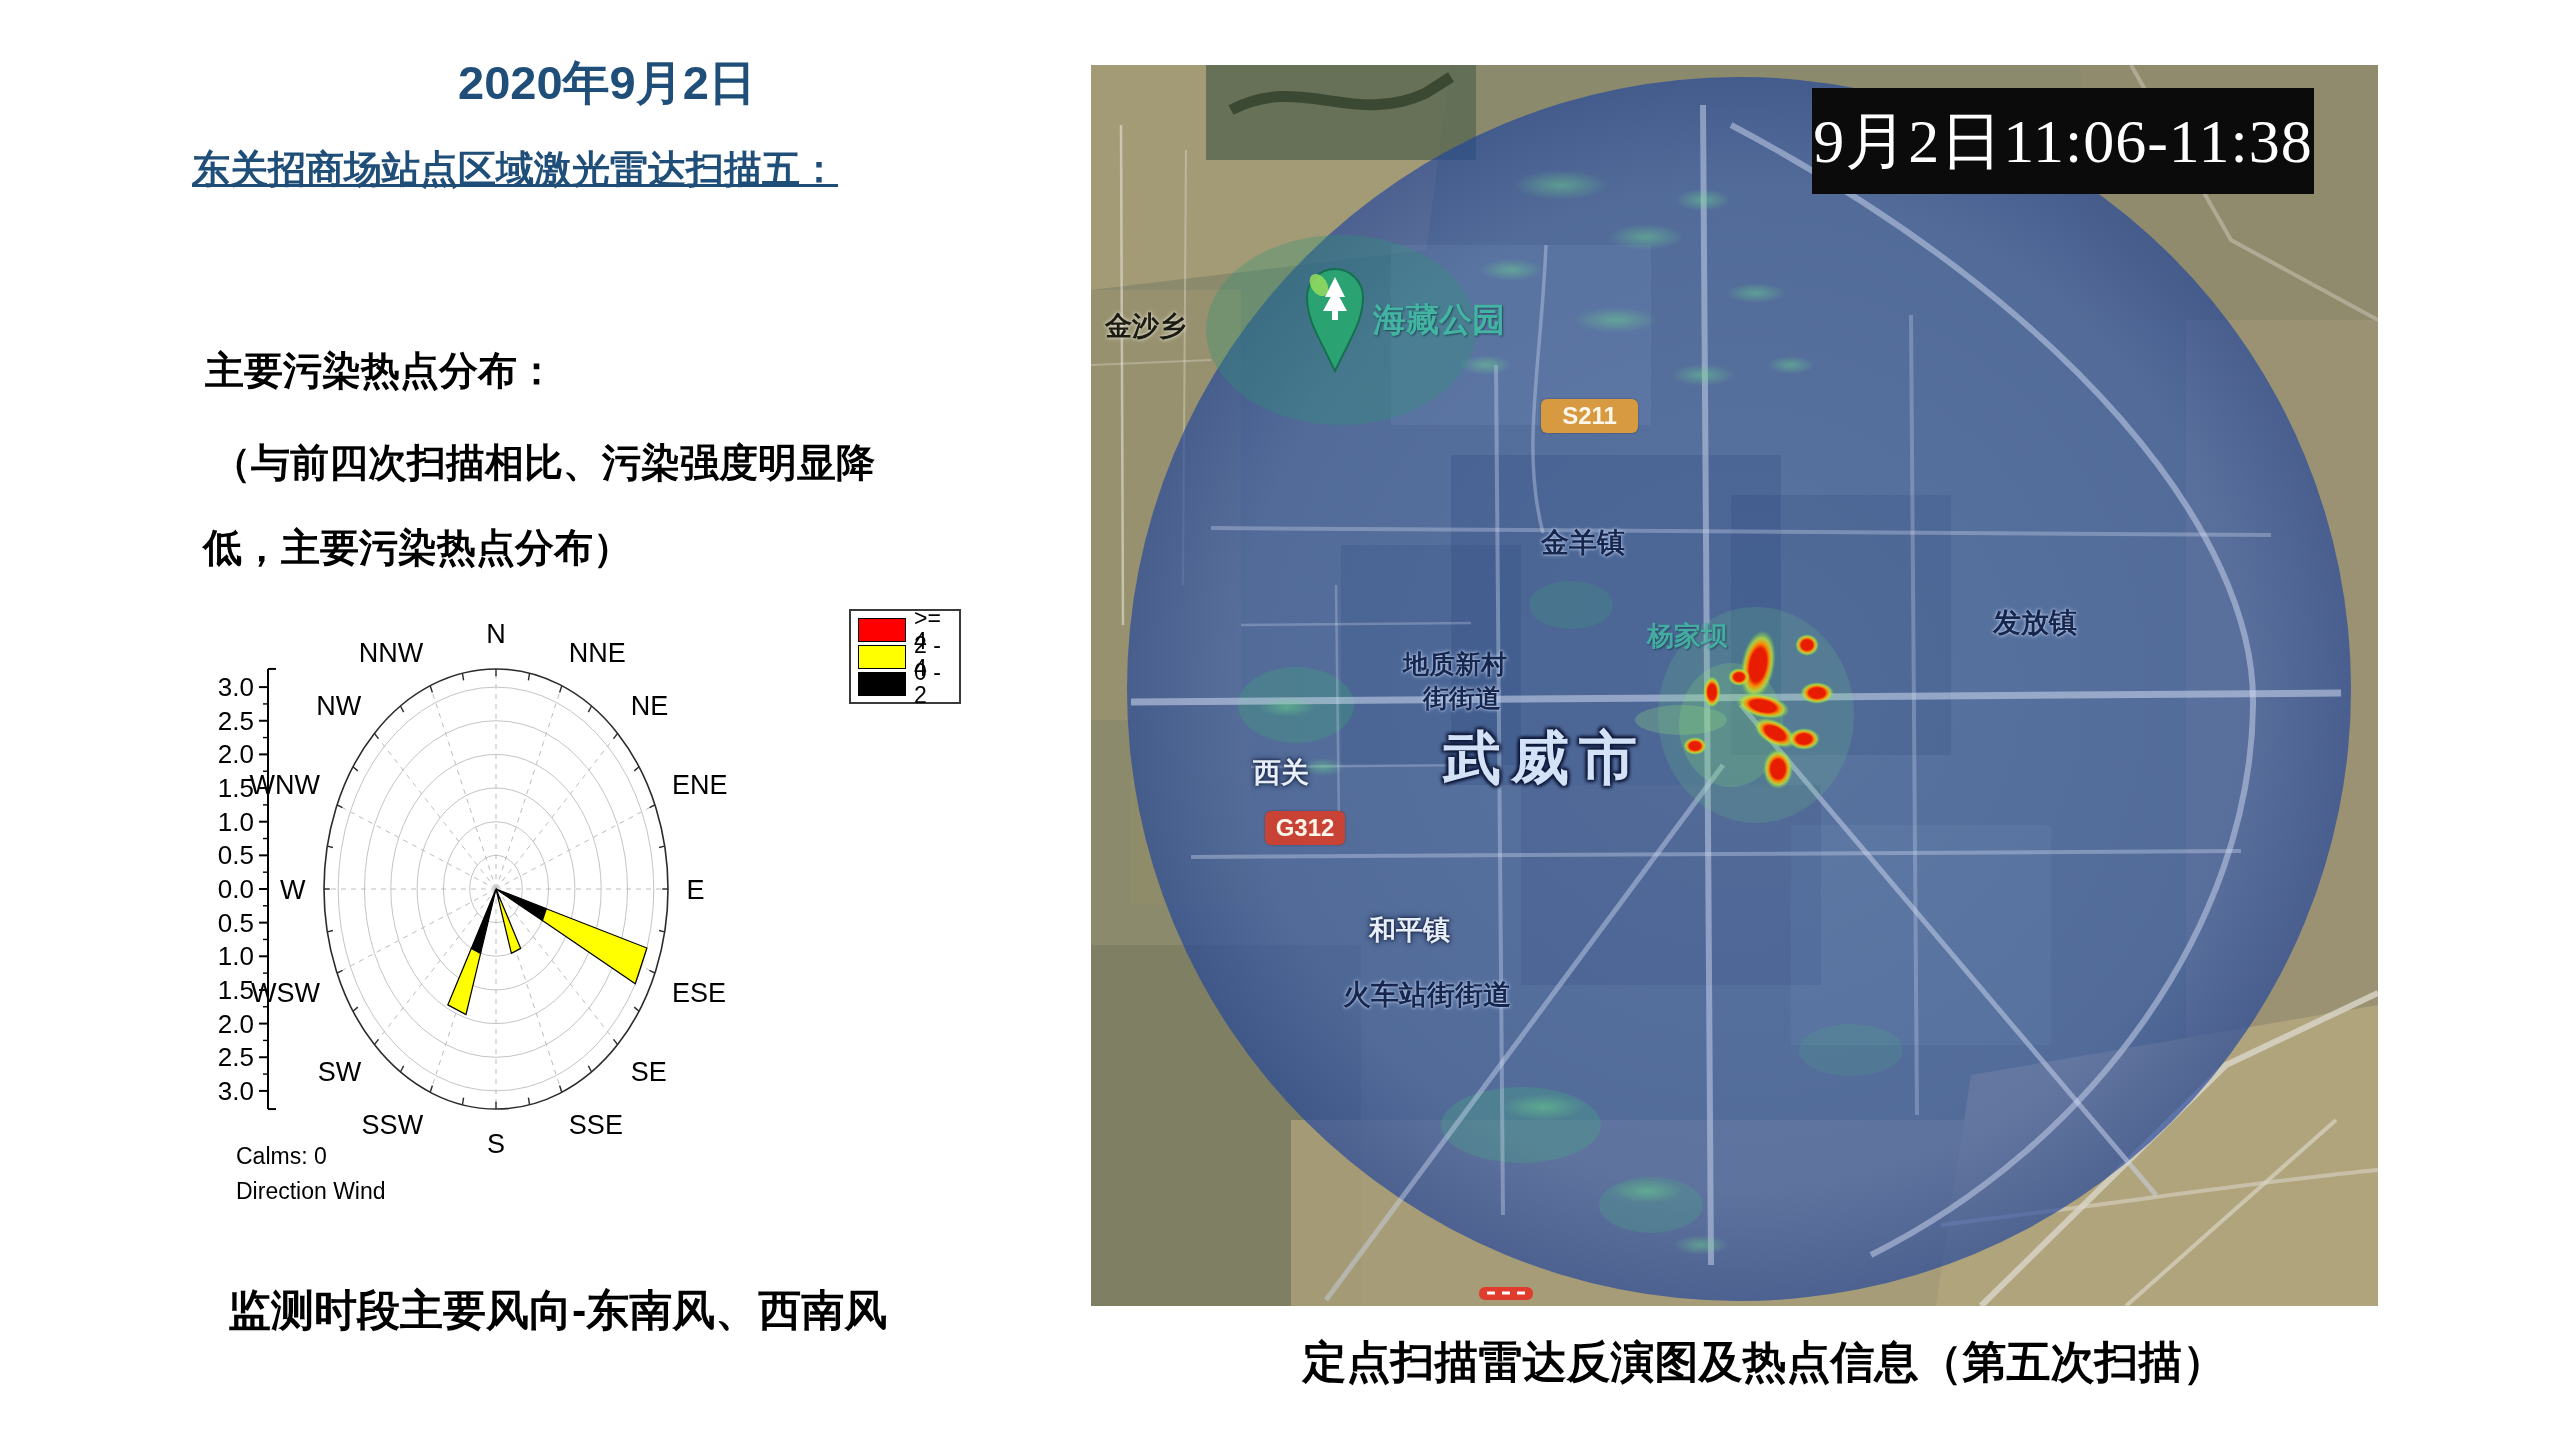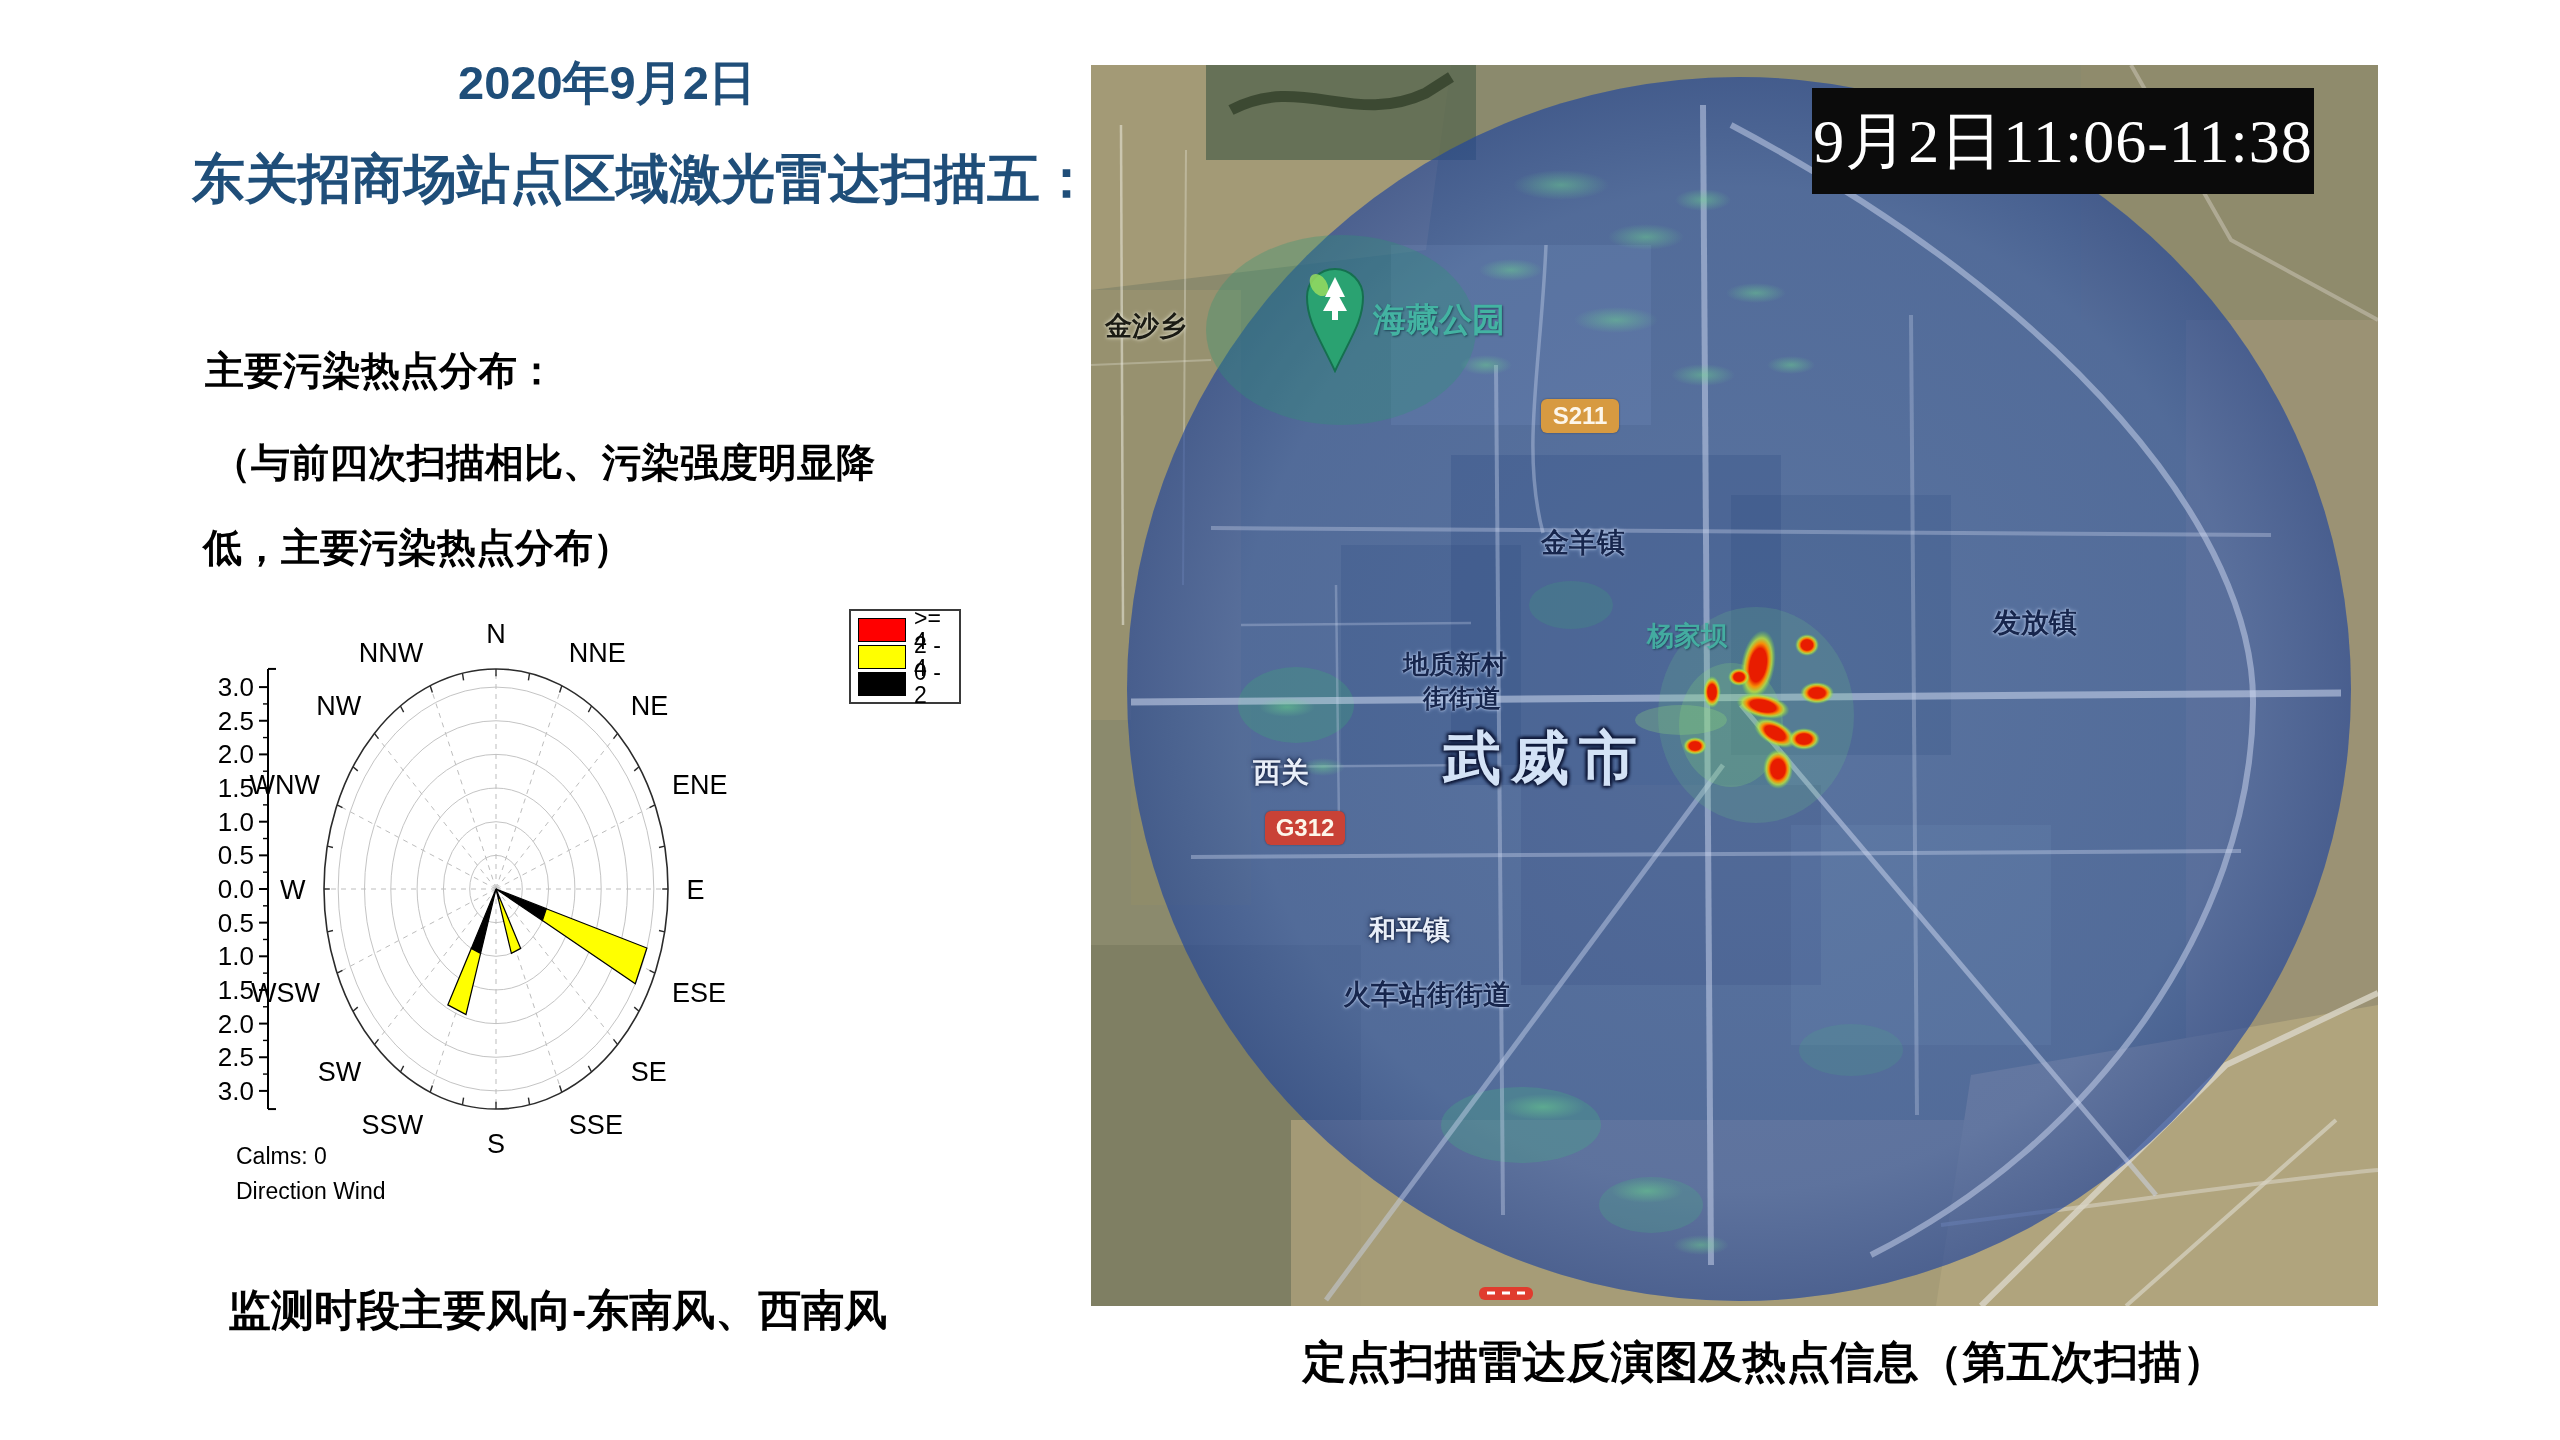--- a/index.html
+++ b/index.html
@@ -2,21 +2,21 @@
 <html><head>
 <meta charset="utf-8">
 <style>
   html,body{margin:0;padding:0;background:#ffffff;}
   body{font-family:"Liberation Sans","DejaVu Sans",sans-serif;}
   .slide{position:relative;width:2560px;height:1440px;background:#ffffff;overflow:hidden;border-radius:14px;}
 
   
   .title-line{position:absolute;font-weight:700;color:#1f4e79;white-space:nowrap;}
   .t1{left:458px;top:52px;font-size:47px;}
-  .t2{left:192px;top:144px;font-size:53px;}
+  .t2{left:192px;top:144px;font-size:38px;text-decoration:underline;}
   .para-line{position:absolute;font-weight:700;color:#000;font-size:39px;white-space:nowrap;}
   .p1{left:205px;top:344px;}
   .p2{left:212px;top:436px;}
   .p3{left:203px;top:521px;}
   .left-caption{position:absolute;left:228px;top:1282px;font-size:43px;font-weight:700;color:#000;white-space:nowrap;}
   .map-caption{position:absolute;left:1121px;top:1333px;width:1287px;text-align:center;font-size:44px;font-weight:700;color:#000;white-space:nowrap;}
 
   
   .windrose-wrap{position:absolute;left:180px;top:595px;width:820px;height:660px;}
   .windrose-wrap svg{position:absolute;left:0;top:0;}
@@ -33,21 +33,21 @@
   .map-panel svg.map-base{position:absolute;left:0;top:0;width:100%;height:100%;}
   .lbl{position:absolute;font-weight:700;white-space:nowrap;line-height:1;}
   .halo-light{color:#17264d;text-shadow:0 0 2px rgba(214,228,255,.95),0 0 4px rgba(190,212,250,.75);}
   .halo-dark{color:#e8eef8;text-shadow:0 0 3px rgba(8,18,48,.95),0 0 6px rgba(8,18,48,.8);}
   .lbl-outside{color:#1b1b14;text-shadow:0 0 3px rgba(232,229,210,.9),0 0 5px rgba(232,229,210,.65);}
   .lbl-teal{color:#43b3a2;text-shadow:1px 1px 2px rgba(8,40,55,.6);}
   .lbl-city{color:#d3e2f6;font-size:58px;letter-spacing:10px;
     text-shadow:2px 2px 3px rgba(14,24,56,.9),-2px -2px 3px rgba(14,24,56,.9),2px -2px 3px rgba(14,24,56,.9),-2px 2px 3px rgba(14,24,56,.9);}
   .road-badge{position:absolute;border-radius:6px;color:#fdf6ea;font-weight:700;font-size:24px;
     display:flex;align-items:center;justify-content:center;box-shadow:0 0 2px rgba(0,0,0,.4);}
-  .badge-s211{left:450px;top:334px;width:78px;height:34px;background:#d79a41;}
+  .badge-s211{left:450px;top:334px;width:97px;height:34px;background:#d79a41;}
   .badge-g312{left:174px;top:746px;width:80px;height:34px;background:#c94236;}
   .datetime-box{position:absolute;left:721px;top:23px;width:502px;height:106px;background:#0b0b0b;
     color:#ffffff;font-family:"Liberation Serif","DejaVu Serif",serif;font-size:62px;
     display:flex;align-items:center;justify-content:center;letter-spacing:1px;}
   .pin{position:absolute;left:212px;top:200px;width:64px;height:110px;}
 </style>
 </head>
 <body>
 
 <div class="slide">

